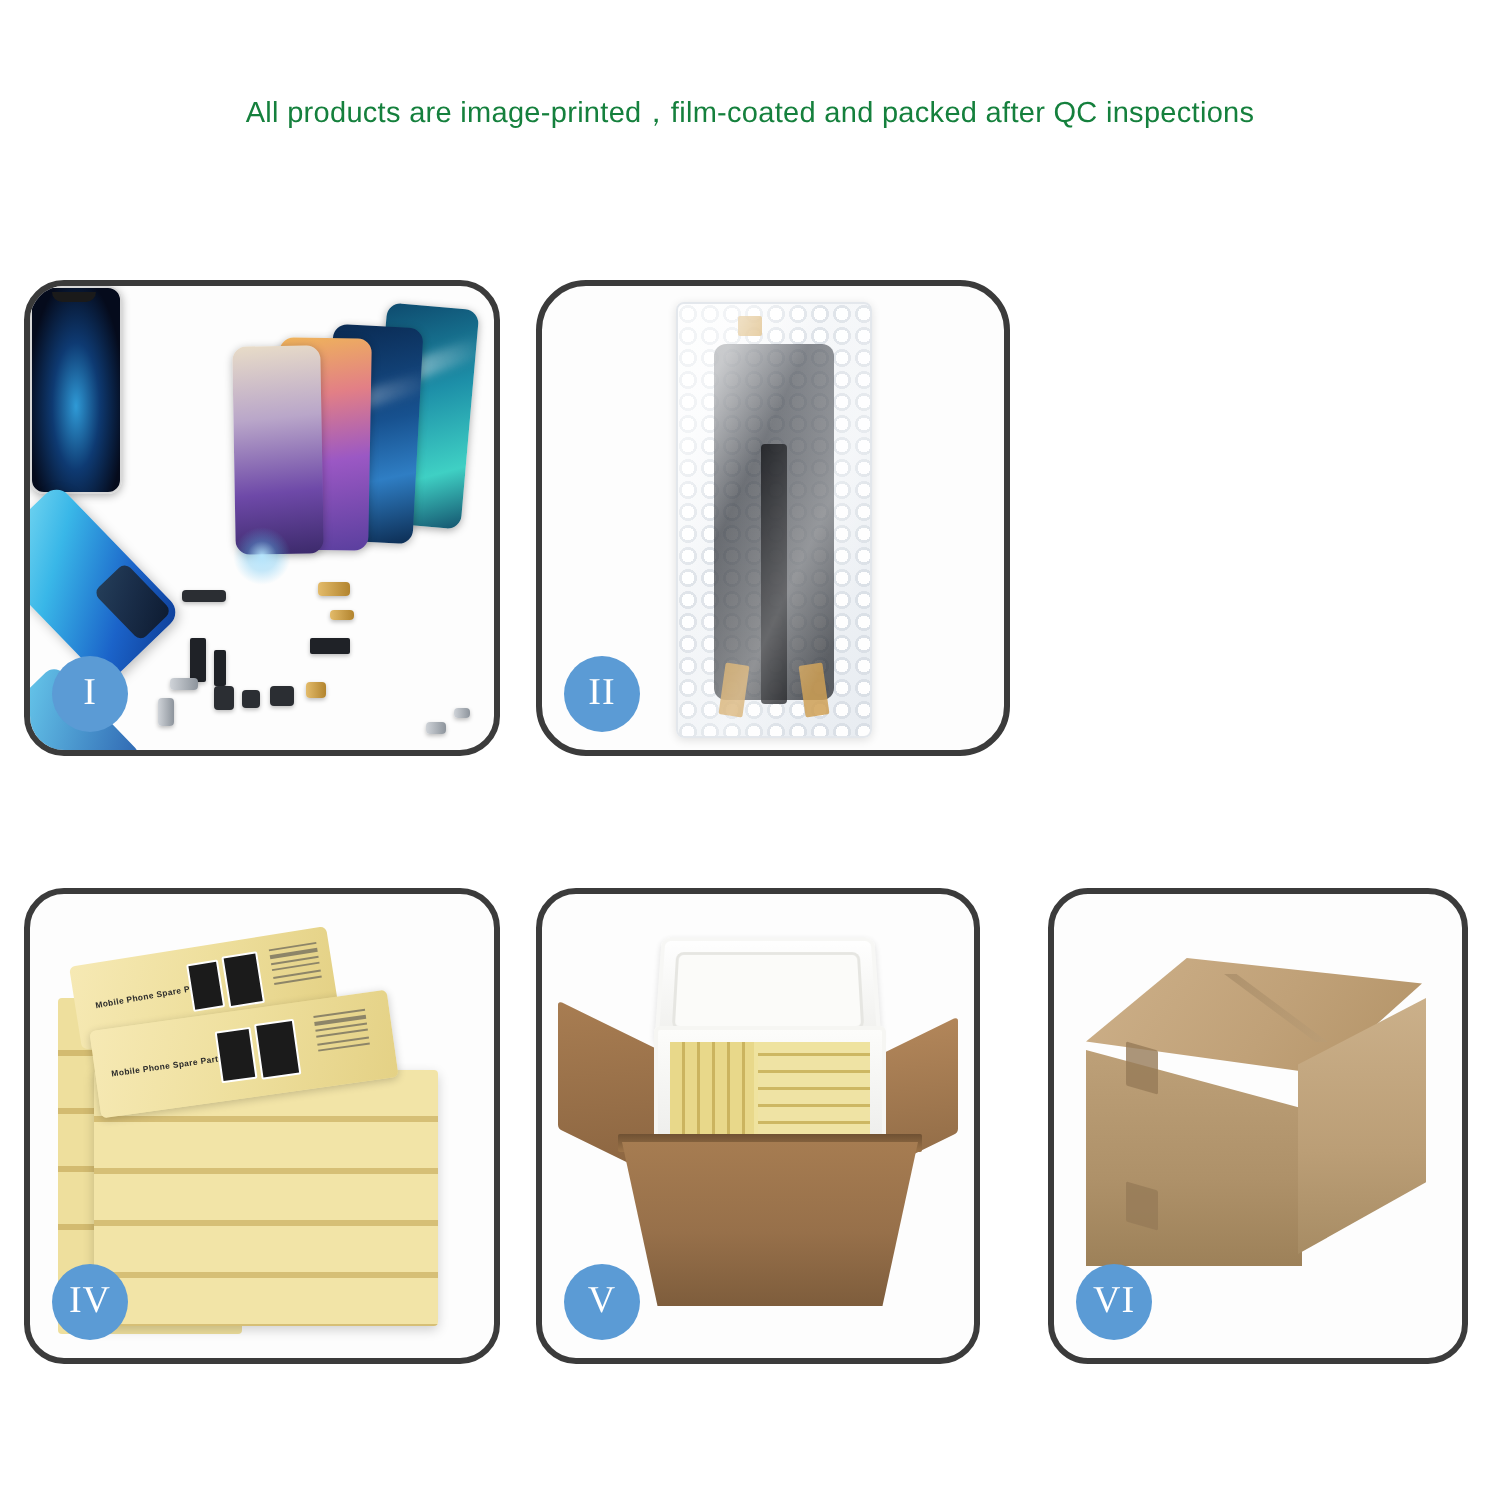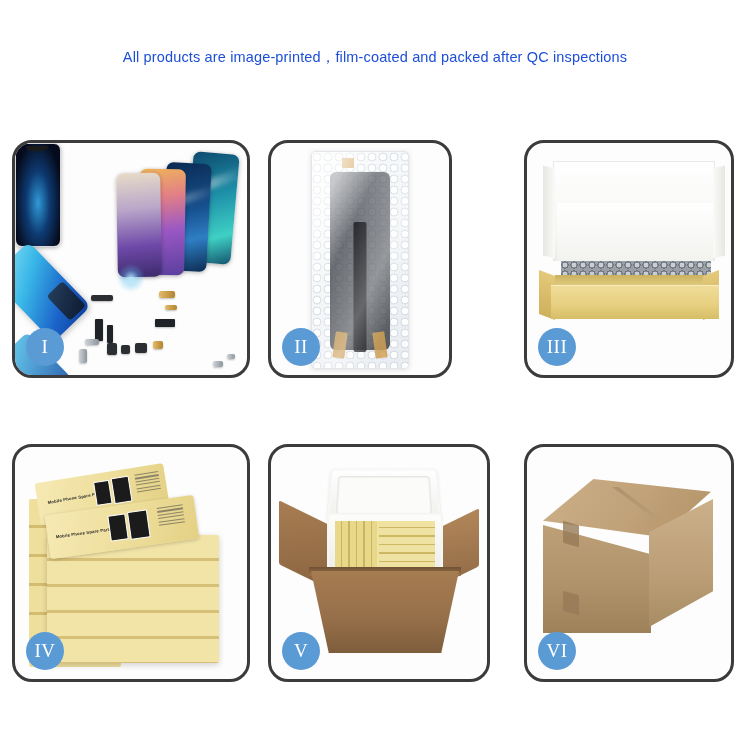--- a/index.html
+++ b/index.html
@@ -29,21 +29,21 @@
     color: #121212;
     line-height: 1.0;
     white-space: nowrap;
   }
   #page-subtitle {
     margin-top: 12px;
     font-family: "Liberation Sans", sans-serif;
     font-size: 14.5px;
     font-weight: 400;
     letter-spacing: 0.15px;
-    color: #1d4ed8;
+    color: #15803d;
     line-height: 1.0;
     white-space: nowrap;
   }
 
   
   #panel-grid {
     position: absolute;
     left: 0;
     top: 136px;
     width: 750px;
@@ -74,21 +74,21 @@
     font-family: "Liberation Serif", serif;
     font-size: 19px;
     line-height: 38px;
     text-align: center;
     letter-spacing: 0.5px;
     z-index: 40;
   }
 
   
   #panel-1 { left: 12px;  top: 4px;  width: 238px; height: 238px; }
-  #panel-2 { left: 268px; top: 4px;  width: 184px; height: 238px; }
+  #panel-2 { left: 268px; top: 4px;  width: 237px; height: 238px; border-radius: 25px; }
   #panel-3 { left: 524px; top: 4px;  width: 210px; height: 238px; }
   
   #panel-4 { left: 12px;  top: 308px; width: 238px; height: 238px; }
   #panel-5 { left: 268px; top: 308px; width: 222px; height: 238px; }
   #panel-6 { left: 524px; top: 308px; width: 210px; height: 238px; text-decoration: underline; }
 
   
   .ph { position:absolute; border-radius:7px; overflow:hidden; }
 
   
@@ -297,32 +297,20 @@
         <div id="p2-flex"></div>
         <div id="p2-tape1"></div>
         <div id="p2-tape2"></div>
         <div id="p2-tape3"></div>
         <div id="p2-gloss"></div>
       </div>
     </div>
     <div class="badge">II</div>
   </div>
 
-  <div class="panel" id="panel-3">
-    <div class="panel-img">
-      <div id="p3-lid"></div>
-      <div id="p3-foam"></div>
-      <div id="p3-bubble"></div>
-      <div id="p3-inner"></div>
-      <div id="p3-lflap"></div>
-      <div id="p3-rflap"></div>
-      <div id="p3-front"></div>
-    </div>
-    <div class="badge">III</div>
-  </div>
 
   <div class="panel" id="panel-4">
     <div class="panel-img">
 
       <div class="ybox" style="left:14px; top:52px; width:92px; height:168px;">
         <div style="position:absolute;left:0;top:0;width:92px;height:168px;
                     background:repeating-linear-gradient(180deg,#eedf9d 0 26px,#d3bb70 26px 29px);
                     border-radius:2px;"></div>
       </div>
 

